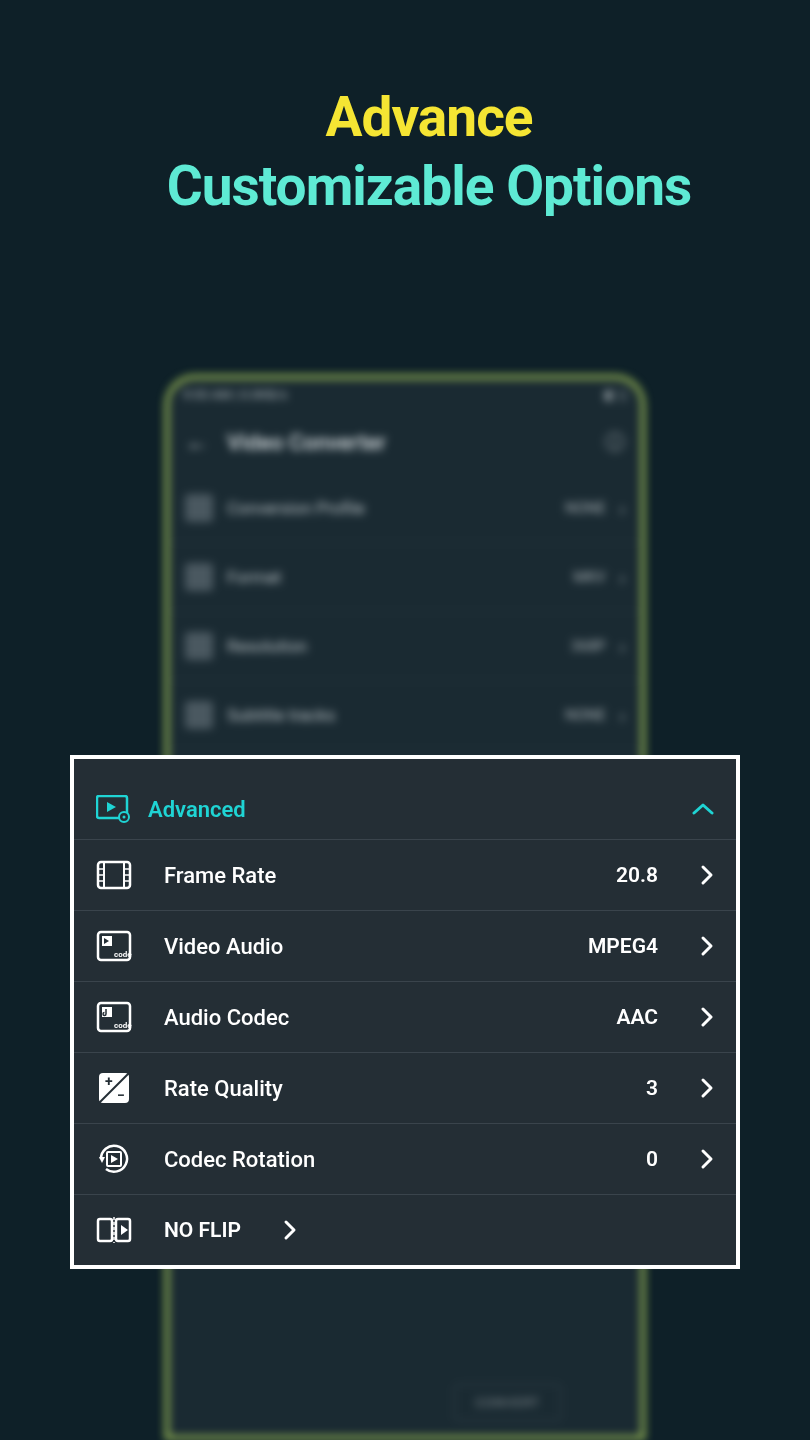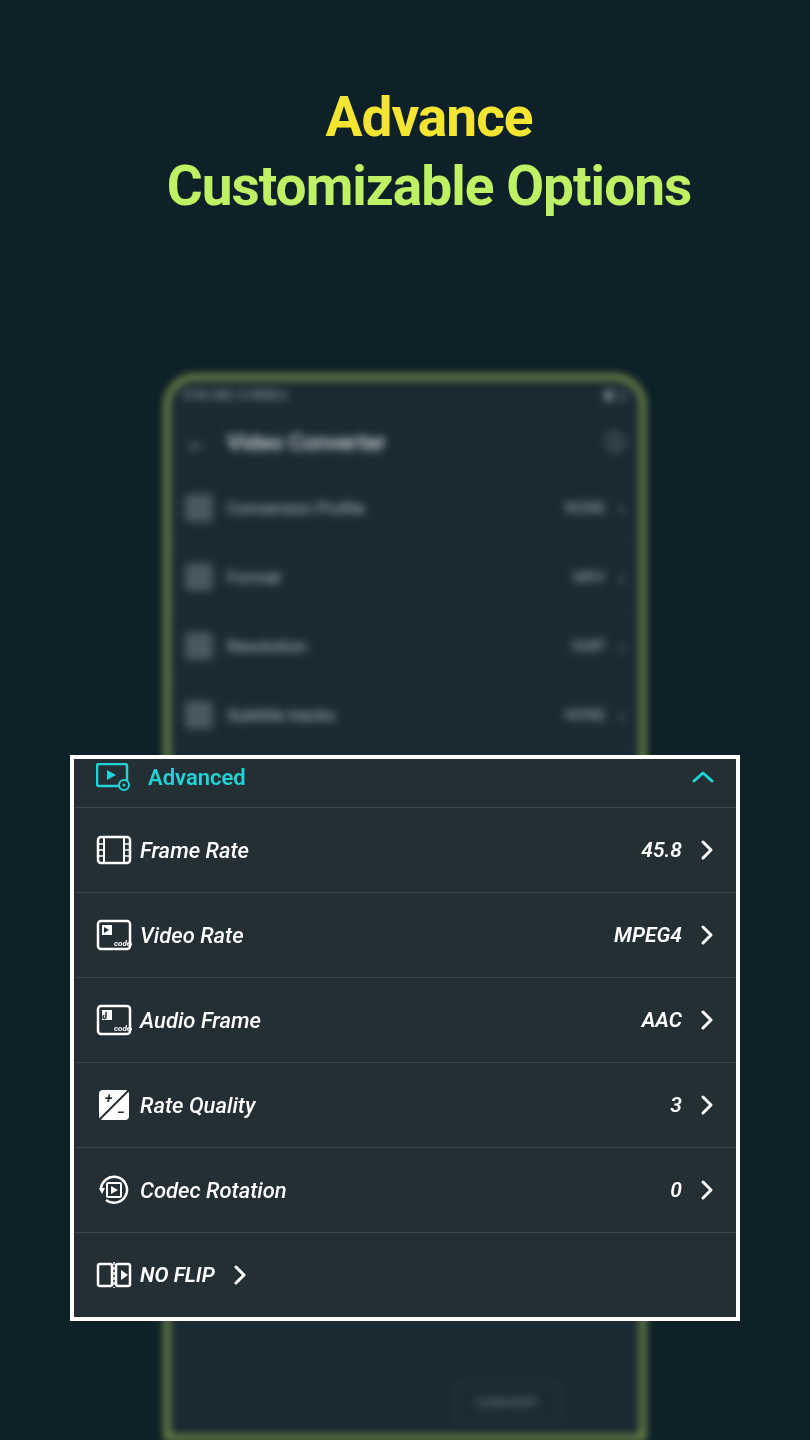--- a/index.html
+++ b/index.html
@@ -19,21 +19,21 @@
   }
   .header-text h1 {
     font-size: 55px;
     font-weight: 700;
     color: #f5e533;
     letter-spacing: -1px;
   }
   .header-text h2 {
     font-size: 55px;
     font-weight: 700;
-    color: #bef264;
+    color: #5eead4;
     letter-spacing: -1px;
     margin-top: 5px;
   }
   
   .phone-frame {
     position: absolute;
     top: 375px;
     left: 165px;
     width: 480px;
     height: 1065px;
@@ -92,45 +92,44 @@
     top: 755px;
     left: 70px;
     width: 670px;
     background: #242e35;
     border: 4px solid #ffffff;
   }
   
   .panel-header {
     display: flex;
     align-items: center;
-    padding: 4px 22px 16px 22px;
+    padding: 36px 22px 16px 22px;
     gap: 18px;
   }
   .panel-header .icon {
     width: 34px;
     height: 28px;
     position: relative;
   }
   .panel-header .title {
     color: #1fd4d4;
     font-size: 22px;
     font-weight: 600;
     flex: 1;
   }
   .panel-header .chevron-up {
     color: #1fd4d4;
   }
   
   .panel-row {
     display: flex;
     align-items: center;
-    padding: 24px 22px;
-    gap: 8px;
+    padding: 17px 22px;
+    gap: 32px;
     border-top: 1px solid #3a444c;
-    font-style: italic;
   }
   .panel-row .row-icon {
     width: 36px;
     height: 36px;
     display: flex;
     align-items: center;
     justify-content: center;
   }
   .panel-row .row-label {
     color: #ffffff;
@@ -221,56 +220,56 @@
         <line x1="28" y1="2" x2="28" y2="28" stroke="#ffffff" stroke-width="2"></line>
         <line x1="2" y1="9" x2="8" y2="9" stroke="#ffffff" stroke-width="1.5"></line>
         <line x1="2" y1="15" x2="8" y2="15" stroke="#ffffff" stroke-width="1.5"></line>
         <line x1="2" y1="21" x2="8" y2="21" stroke="#ffffff" stroke-width="1.5"></line>
         <line x1="28" y1="9" x2="34" y2="9" stroke="#ffffff" stroke-width="1.5"></line>
         <line x1="28" y1="15" x2="34" y2="15" stroke="#ffffff" stroke-width="1.5"></line>
         <line x1="28" y1="21" x2="34" y2="21" stroke="#ffffff" stroke-width="1.5"></line>
       </svg>
     </div>
     <span class="row-label">Frame Rate</span>
-    <span class="row-value">45.8</span>
+    <span class="row-value">20.8</span>
     <span class="row-chev">
       <svg width="14" height="22" viewBox="0 0 14 22">
           <polyline points="3,3 11,11 3,19" fill="none" stroke="#ffffff" stroke-width="3" stroke-linecap="round" stroke-linejoin="round"></polyline>
         </svg>
     </span>
   </div>
 
   <div class="panel-row">
     <div class="row-icon">
       <svg width="36" height="32" viewBox="0 0 36 32">
         <rect x="2" y="2" width="32" height="28" rx="3" fill="none" stroke="#ffffff" stroke-width="2.5"></rect>
         <rect x="6" y="6" width="10" height="10" fill="#ffffff"></rect>
         <polygon points="8,8 8,14 13,11" fill="#242e35"></polygon>
         <text x="18" y="27" font-size="8" fill="#ffffff" font-weight="bold">codec</text>
       </svg>
     </div>
-    <span class="row-label">Video Rate</span>
+    <span class="row-label">Video Audio</span>
     <span class="row-value">MPEG4</span>
     <span class="row-chev">
       <svg width="14" height="22" viewBox="0 0 14 22">
           <polyline points="3,3 11,11 3,19" fill="none" stroke="#ffffff" stroke-width="3" stroke-linecap="round" stroke-linejoin="round"></polyline>
         </svg>
     </span>
   </div>
 
   <div class="panel-row">
     <div class="row-icon">
       <svg width="36" height="32" viewBox="0 0 36 32">
         <rect x="2" y="2" width="32" height="28" rx="3" fill="none" stroke="#ffffff" stroke-width="2.5"></rect>
         <rect x="6" y="6" width="10" height="10" fill="#ffffff"></rect>
         <path d="M 10 8 L 10 13 A 1.5 1.5 0 1 1 8.5 11.5" fill="none" stroke="#242e35" stroke-width="1.5"></path>
         <text x="18" y="27" font-size="8" fill="#ffffff" font-weight="bold">codec</text>
       </svg>
     </div>
-    <span class="row-label">Audio Frame</span>
+    <span class="row-label">Audio Codec</span>
     <span class="row-value">AAC</span>
     <span class="row-chev">
       <svg width="14" height="22" viewBox="0 0 14 22">
           <polyline points="3,3 11,11 3,19" fill="none" stroke="#ffffff" stroke-width="3" stroke-linecap="round" stroke-linejoin="round"></polyline>
         </svg>
     </span>
   </div>
 
   <div class="panel-row">
     <div class="row-icon">

